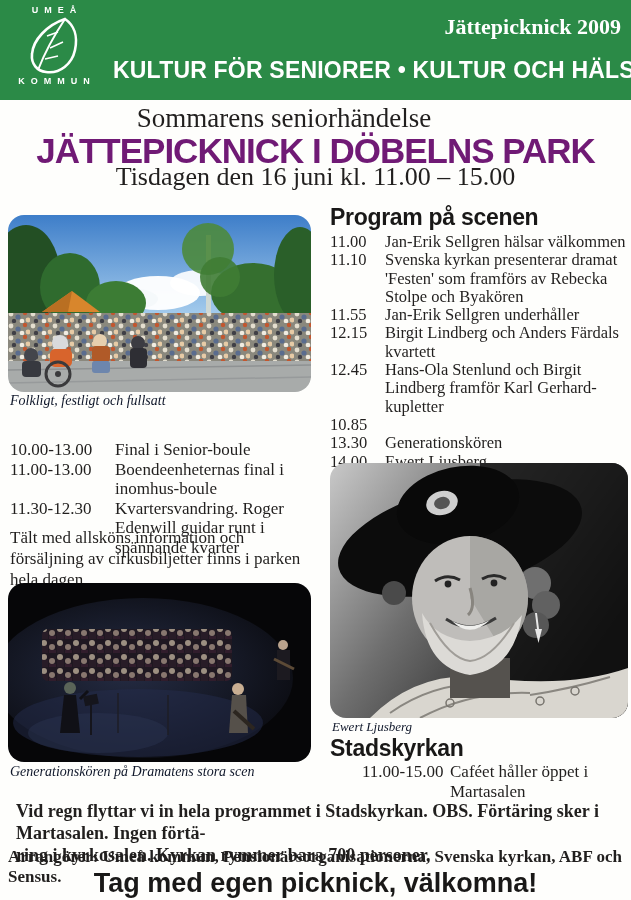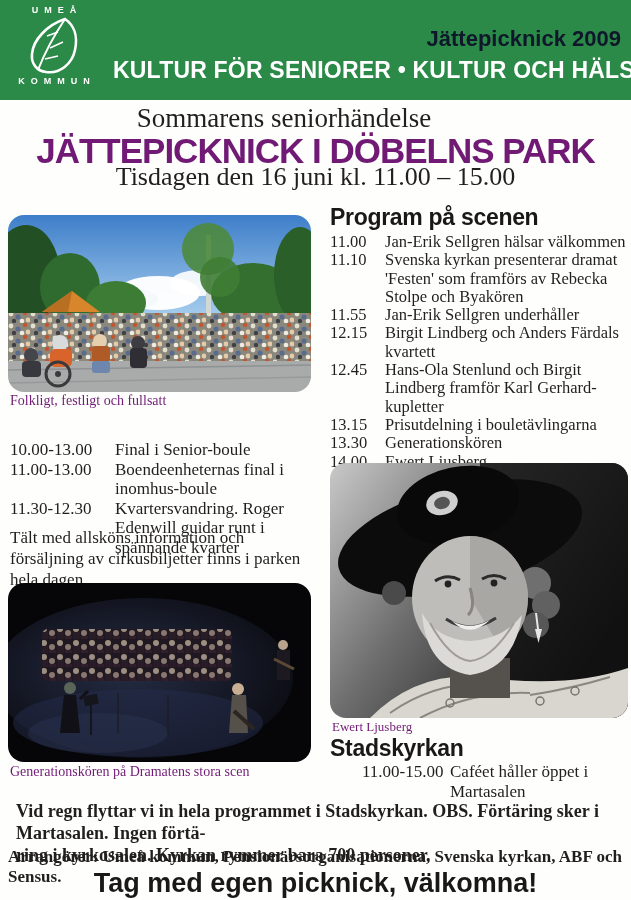--- a/index.html
+++ b/index.html
@@ -11,21 +11,21 @@
   
   .banner{position:absolute;left:0;top:0;width:631px;height:100px;background:#2b8a47;}
   .logo{position:absolute;left:10px;top:5px;width:88px;height:92px;text-align:center;}
   .logo-word{
     font-family:"Liberation Sans",sans-serif;font-weight:bold;color:#ffffff;
     font-size:9px;letter-spacing:6px;text-indent:6px;line-height:10px;
   }
   .logo-leaf{display:block;margin:1px auto 0 auto;}
   .year-title{
     position:absolute;right:10px;top:14px;
-    font-family:Liberation Sans, sans-serif;font-weight:bold;color:#0f172a;font-size:22px;margin-top:12px;
+    font-family:Liberation Serif, serif;font-weight:bold;color:#ffffff;font-size:22px;
   }
   .tagline{
     position:absolute;left:113px;top:57px;
     font-family:"Liberation Sans",sans-serif;font-weight:bold;color:#ffffff;
     font-size:23px;letter-spacing:0.2px;white-space:nowrap;
   }
   
   .subtitle{position:absolute;left:0;top:103px;width:568px;text-align:center;font-size:27px;}
   .main-title{
     position:absolute;left:0;top:131px;width:631px;margin:0;text-align:center;
@@ -33,21 +33,21 @@
     letter-spacing:-1px;color:#701a75;
   }
   .date-line{position:absolute;left:0;top:162px;width:631px;text-align:center;font-size:26px;}
   
   .photo{position:absolute;border-radius:16px;overflow:hidden;}
   .photo svg{display:block;}
   .photo1{left:8px;top:215px;width:303px;height:177px;}
   .photo2{left:8px;top:583px;width:303px;height:179px;}
   .photo3{left:330px;top:463px;width:298px;height:255px;}
   .caption{
-    position:absolute;font-size:14px;color:#701a75;white-space:nowrap;
+    position:absolute;font-style:italic;font-size:14px;color:#0f172a;white-space:nowrap;
   }
   
   .sec-h{
     position:absolute;margin:0;font-family:"Liberation Sans",sans-serif;font-weight:bold;
     font-size:23px;letter-spacing:-0.3px;color:#191817;white-space:nowrap;
   }
   
   .schedule{position:absolute;}
   .srow{display:flex;align-items:flex-start;}
   .srow .time{flex:0 0 auto;}
@@ -234,22 +234,21 @@
         <div class="time">12.15</div>
         <div class="desc">Birgit Lindberg och Anders Färdals kvartett</div>
       </div>
 
       <div class="srow">
         <div class="time">12.45</div>
         <div class="desc">Hans-Ola Stenlund och Birgit Lindberg framför Karl Gerhard-kupletter</div>
       </div>
 
       <div class="srow">
-        <div class="time">13.15</div>
-        <div class="desc">Prisutdelning i bouletävlingarna</div>
+        <div class="time">10.85</div>
       </div>
 
       <div class="srow">
         <div class="time">13.30</div>
         <div class="desc">Generationskören</div>
       </div>
 
       <div class="srow">
         <div class="time">14.00</div>
         <div class="desc">Ewert Ljusberg</div>

